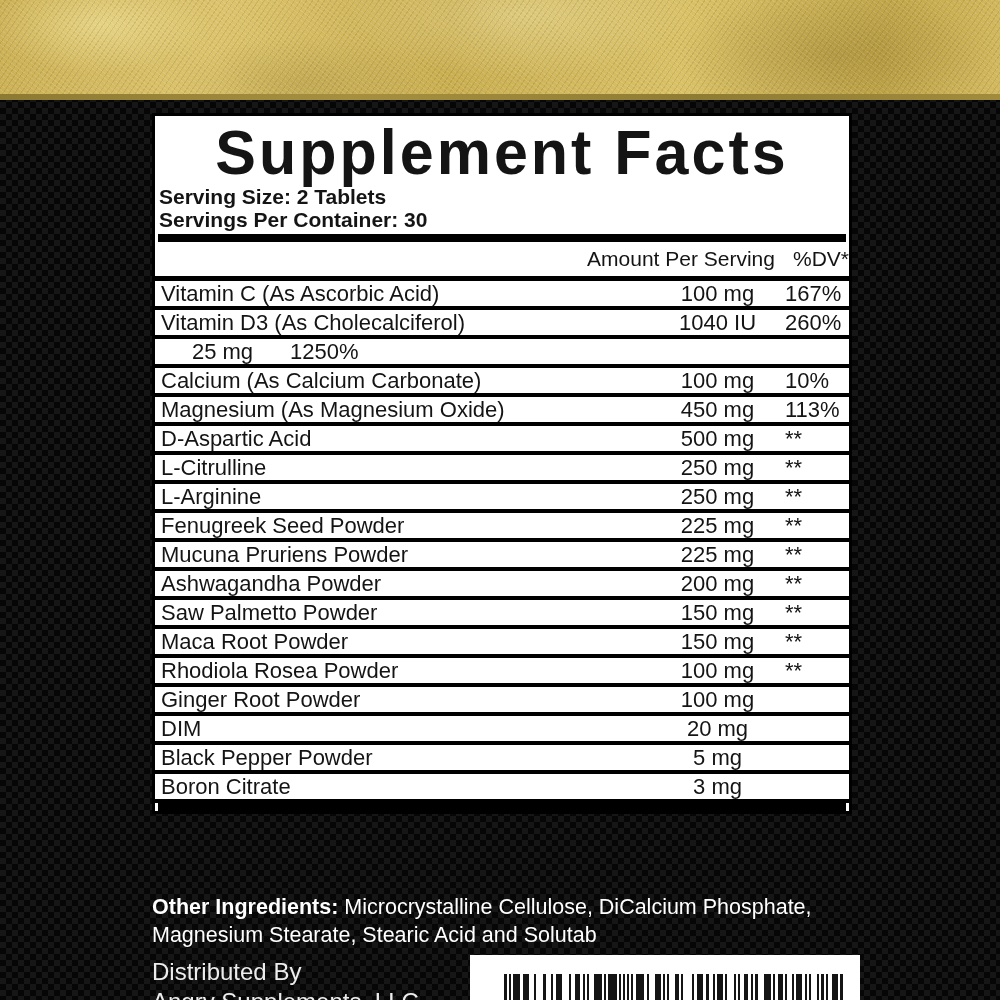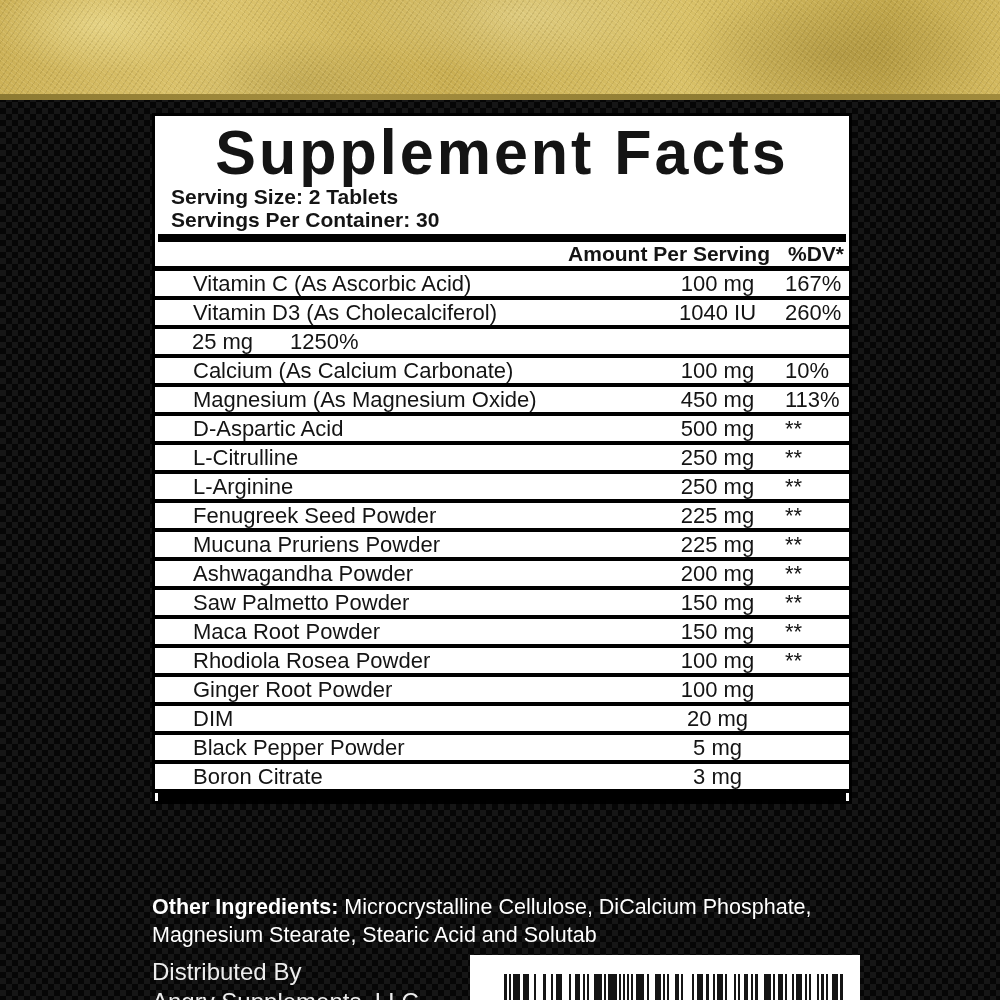--- a/index.html
+++ b/index.html
@@ -24,28 +24,28 @@
       radial-gradient(180px 70px at 30% 85%, rgba(150,128,50,0.30), transparent 70%),
       linear-gradient(96deg,#cbb056 0%,#dcc46e 22%,#c9ae52 45%,#d9c168 68%,#c3a94d 88%,#d2b85e 100%);}
   .gold-band::after{content:"";position:absolute;left:0;bottom:0;width:100%;height:6px;
     background:linear-gradient(90deg,#8d7a32,#a68f3f 35%,#8f7c33 70%,#a18b3c);}
 
   
   .facts-panel{position:absolute;left:152px;top:113px;width:700px;background:#fff;
     border:3px solid #000;box-sizing:border-box;color:#141414;}
   .panel-title{font-size:61px;font-weight:bold;letter-spacing:3px;text-align:center;
     line-height:66px;margin-top:3px;white-space:nowrap;transform:scaleY(1.04);}
-  .serving-line{font-size:21px;line-height:23px;padding-left:16px;font-weight:600;}
+  .serving-line{font-size:21px;line-height:23px;padding-left:4px;font-weight:600;}
   .bar-thick{height:8px;background:#000;margin:3px 3px 0 3px;}
   .header-row{display:flex;justify-content:flex-end;align-items:center;gap:18px;
-    font-size:21px;font-weight:bold;height:24px;padding-right:5px;}
+    font-size:21px;font-weight:normal;height:34px;}
   .bar-med{height:5px;background:#000;}
   .row{display:flex;align-items:center;height:25px;border-bottom:4px solid #000;
     font-size:22px;line-height:25px;}
-  .rname{flex:1;padding-left:6px;white-space:nowrap;margin-left:32px;}
+  .rname{flex:1;padding-left:6px;white-space:nowrap;}
   .ramt{width:135px;text-align:center;white-space:nowrap;}
   .rdv{width:60px;text-align:left;padding-right:4px;white-space:nowrap;}
   .footnotes{font-size:21px;line-height:24px;padding:5px 0 7px 6px;}
 
   
   .other-ing{position:absolute;left:152px;top:893px;width:706px;color:#fff;
     font-size:21.5px;line-height:28px;}
   .other-ing b{font-weight:bold;}
   .distributor{position:absolute;left:152px;top:957px;color:#ededed;
     font-size:24px;line-height:30px;}

